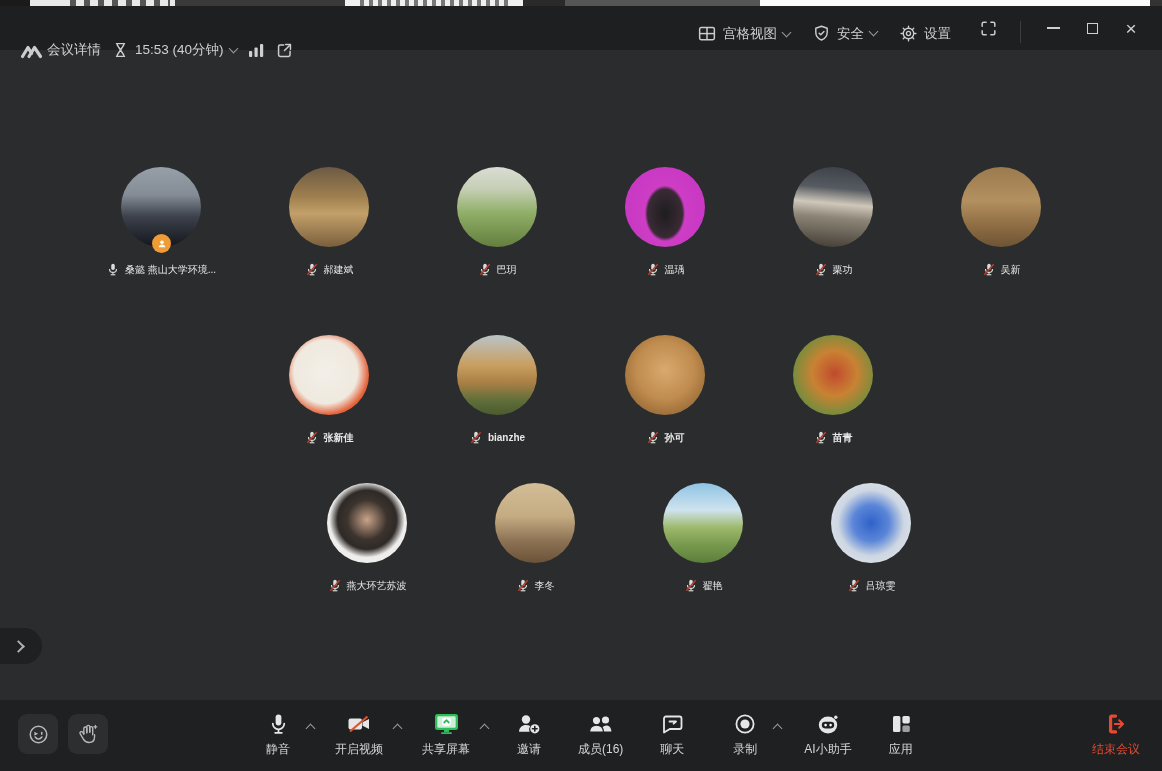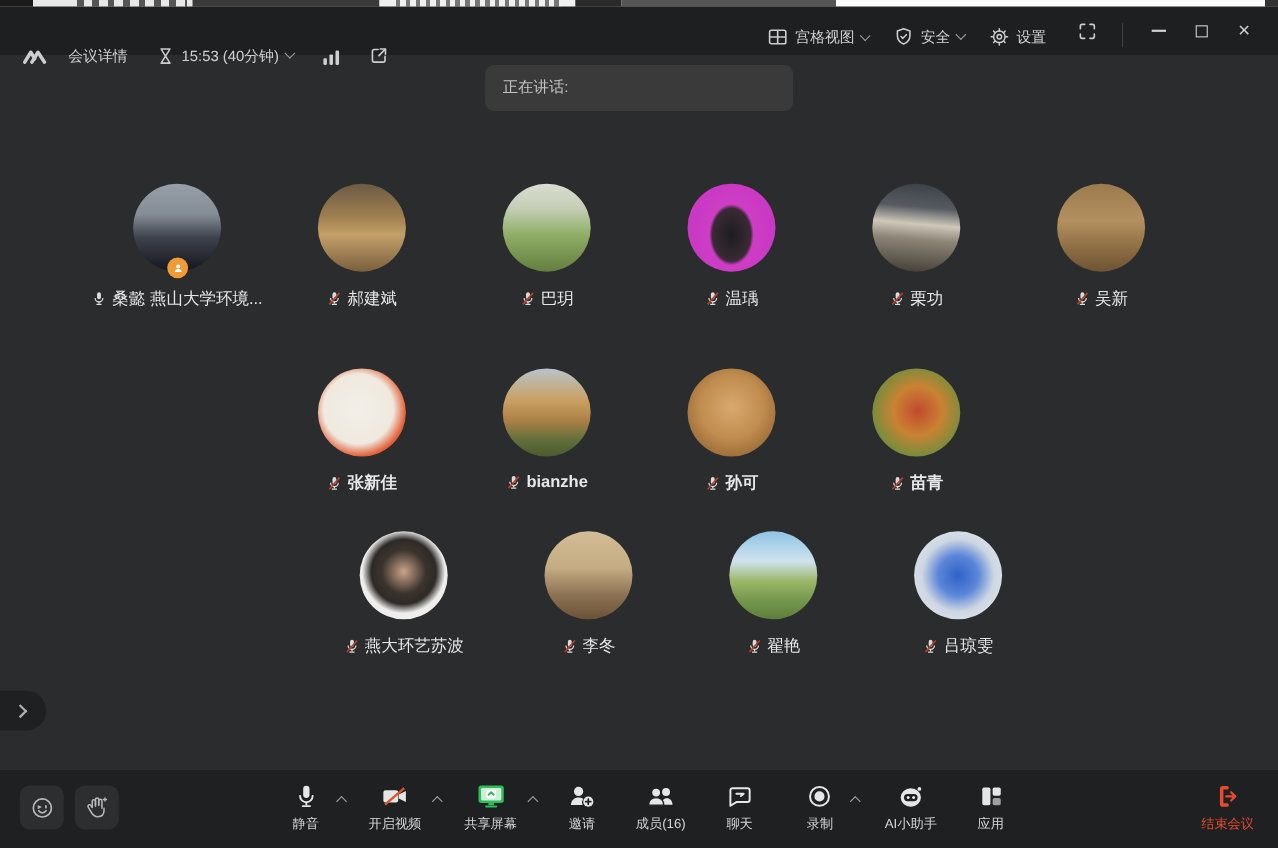--- a/index.html
+++ b/index.html
@@ -6,21 +6,21 @@
   html,body { width:1162px; height:771px; overflow:hidden; }
   body { font-family:"Liberation Sans","DejaVu Sans",sans-serif; background:#2a2c2d; position:relative; }
 
   
   .top-sliver { position:absolute; top:0; left:0; width:1162px; height:6px; background:#f5f5f5; }
   .sliver-seg { position:absolute; top:0; height:6px; }
 
   
   .titlebar { position:absolute; top:6px; left:0; width:1162px; height:44px; background:#1d1f20;
               display:flex; align-items:center; color:#d0d0d0; font-size:13.5px; }
-  .tb-left { display:flex; align-items:flex-end; gap:18px; padding-left:20px;margin-top:44px; }
+  .tb-left { display:flex; align-items:center; gap:3px; padding-left:20px;margin-top:44px; }
   .tb-right { margin-left:auto; display:flex; align-items:flex-end; gap:9px; padding-right:16px; }
   .tb-item { display:flex; align-items:center; gap:6px; cursor:default; }
   .cv-down { width:7px; height:7px; border-right:1.4px solid #9a9a9a; border-bottom:1.4px solid #9a9a9a;
              transform:rotate(45deg); margin-top:-4px; }
   .cv-up { width:7px; height:7px; border-left:1.4px solid #9a9a9a; border-top:1.4px solid #9a9a9a;
            transform:rotate(45deg); margin-top:4px; }
   .cv-right { width:9px; height:9px; border-top:2px solid #b0b0b0; border-right:2px solid #b0b0b0;
               transform:rotate(45deg); }
   .tb-sep { width:1px; height:22px; background:#3d3d3d; margin:0 8px; }
   .win-btn { width:30px; height:30px; display:flex; align-items:center; justify-content:center; color:#cfcfcf; }
@@ -36,21 +36,21 @@
             display:flex; align-items:center; padding-left:16px;
             color:#c2c2c2; font-size:14px; }
   .grid-row { position:absolute; left:0; width:1162px; display:flex; justify-content:center; }
   .row1 { top:117px; } .row2 { top:285px;font-weight:bold; } .row3 { top:433px;margin-left:38px; }
   .tile { width:168px; display:flex; flex-direction:column; align-items:center; }
   .avatar-wrap { position:relative; width:80px; height:80px; }
   .avatar { width:80px; height:80px; border-radius:50%; }
   .host-badge { position:absolute; left:31px; bottom:-6px; width:19px; height:19px;
                 border-radius:50%; background:#ef9c36; display:flex; align-items:center; justify-content:center; }
   .name-row { margin-top:15px; display:flex; align-items:center; gap:5px;
-              color:#e8e8e8; font-size:15px; white-space:nowrap; }
+              color:#e8e8e8; font-size:10px; white-space:nowrap; }
 
   
   .expand-tab { position:absolute; top:628px; left:0; width:42px; height:36px;
                 background:#1e2021; border-radius:0 18px 18px 0;
                 display:flex; align-items:center; justify-content:center; padding-right:6px; }
 
   
   .toolbar { position:absolute; bottom:0; left:0; width:1162px; height:71px; background:#1e2021; }
   .reactions { position:absolute; left:18px; top:14px; display:flex; gap:10px; }
   .react-btn { width:40px; height:40px; border-radius:9px; background:#2c2e2f;
@@ -163,23 +163,20 @@
     <span class="win-btn">
         <span class="max-glyph"></span>
       </span>
     <span class="win-btn">
       <span class="close-glyph">×</span>
     </span>
   </div>
 </div>
 
 <div class="main">
-  <div class="banner">
-    <span>正在讲话:</span>
-  </div>
 
   <div class="grid-row row1">
     <div class="tile">
       <div class="avatar-wrap">
         <div class="avatar" style="background:linear-gradient(180deg,#97a0a9 0%,#848c96 35%,#3c414b 62%,#14161c 100%)"></div>
         <div class="host-badge">
           <svg width="12" height="12" viewBox="0 0 24 24">
               <circle cx="12" cy="8.5" r="3.6" fill="#fff"></circle>
               <path d="M5.5 18.5c.4-3.4 3-5.3 6.5-5.3s6.1 1.9 6.5 5.3z" fill="#fff"></path>
             </svg>

